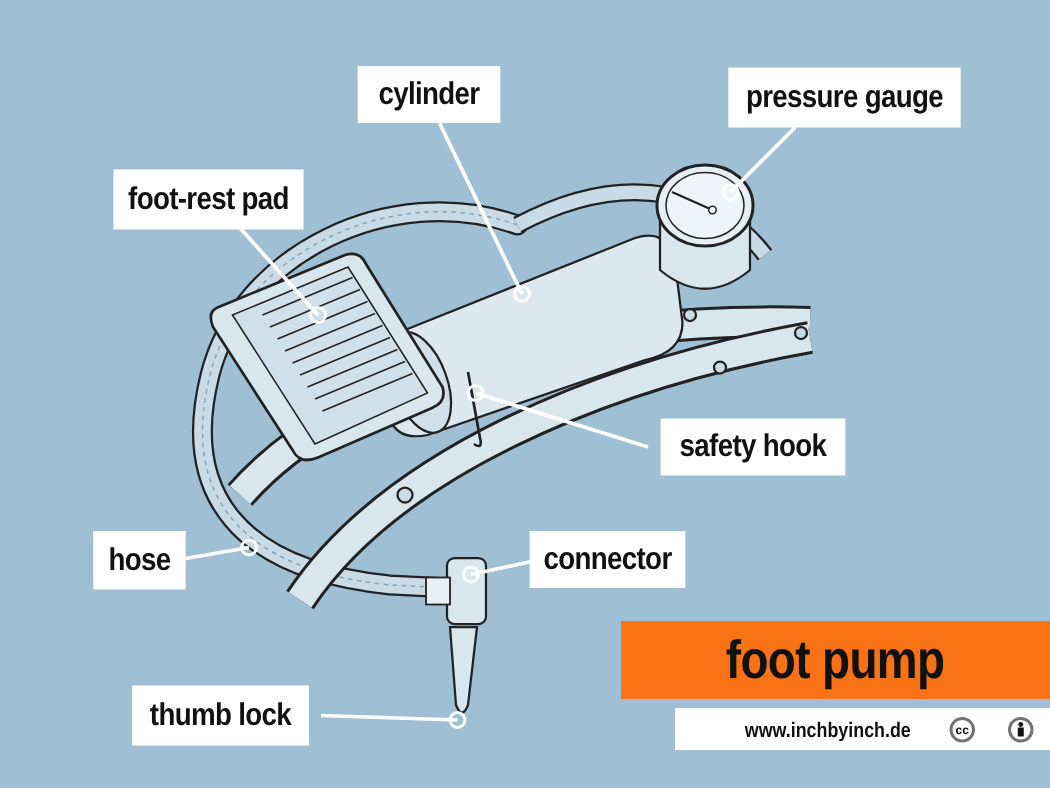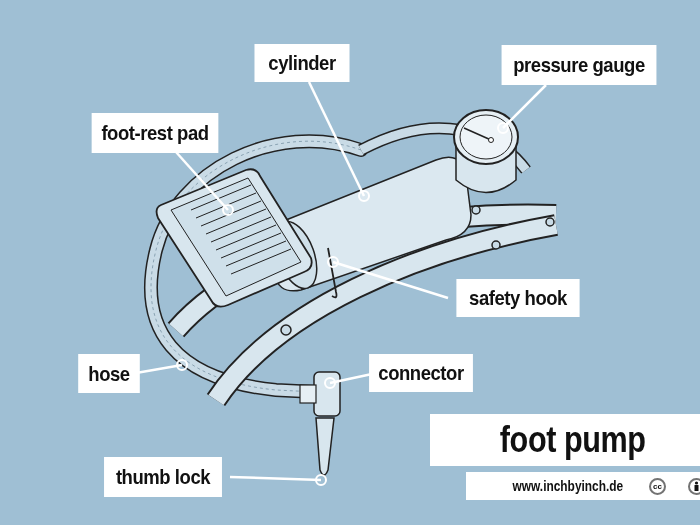--- a/index.html
+++ b/index.html
@@ -1,19 +1,19 @@
 <!DOCTYPE html>
 <html><head>
 <meta charset="utf-8">
 <style>
   html,body{margin:0;padding:0;}
   body{width:700px;height:525px;overflow:hidden;background:#9fbfd4;position:relative;font-family:"Liberation Sans",sans-serif;}
-  .stage{position:absolute;left:16px;top:0;width:592px;height:525px;}
+  .stage{position:absolute;left:0;top:0;width:592px;height:525px;}
   .label{position:absolute;background:#fff;color:#111;font-family:"Liberation Sans",sans-serif;font-weight:bold;font-size:21px;letter-spacing:-0.5px;display:flex;align-items:center;justify-content:center;transform:scaleX(0.88);transform-origin:center;}
-  .title-box{position:absolute;left:414px;top:414px;width:286px;height:52px;background:#ffffff;display:flex;align-items:center;justify-content:center;}
+  .title-box{position:absolute;left:414px;top:414px;width:286px;height:52px;background:#f97316;display:flex;align-items:center;justify-content:center;}
   .title-text{font-family:"Liberation Sans",sans-serif;font-weight:bold;font-size:36px;color:#111;transform:scaleX(0.85);letter-spacing:-0.5px;}
   .credit-box{position:absolute;left:414px;top:472px;width:286px;height:28px;background:#fff;display:flex;align-items:center;justify-content:flex-end;padding-right:8px;box-sizing:border-box;gap:22px;margin-left:36px;}
   .credit-text{font-family:"Liberation Sans",sans-serif;font-weight:bold;font-size:14px;color:#111;transform:scaleX(0.85);transform-origin:right center;margin-right:4px;}
   .cc-icon{width:17px;height:17px;border:2px solid #737373;border-radius:50%;box-sizing:border-box;display:flex;align-items:center;justify-content:center;font-size:8px;font-weight:bold;color:#111;font-family:"Liberation Sans",sans-serif;}
 </style>
 </head>
 <body>
 
 <div class="stage">
   <svg width="700" height="525" style="position:absolute;left:0;top:0">

